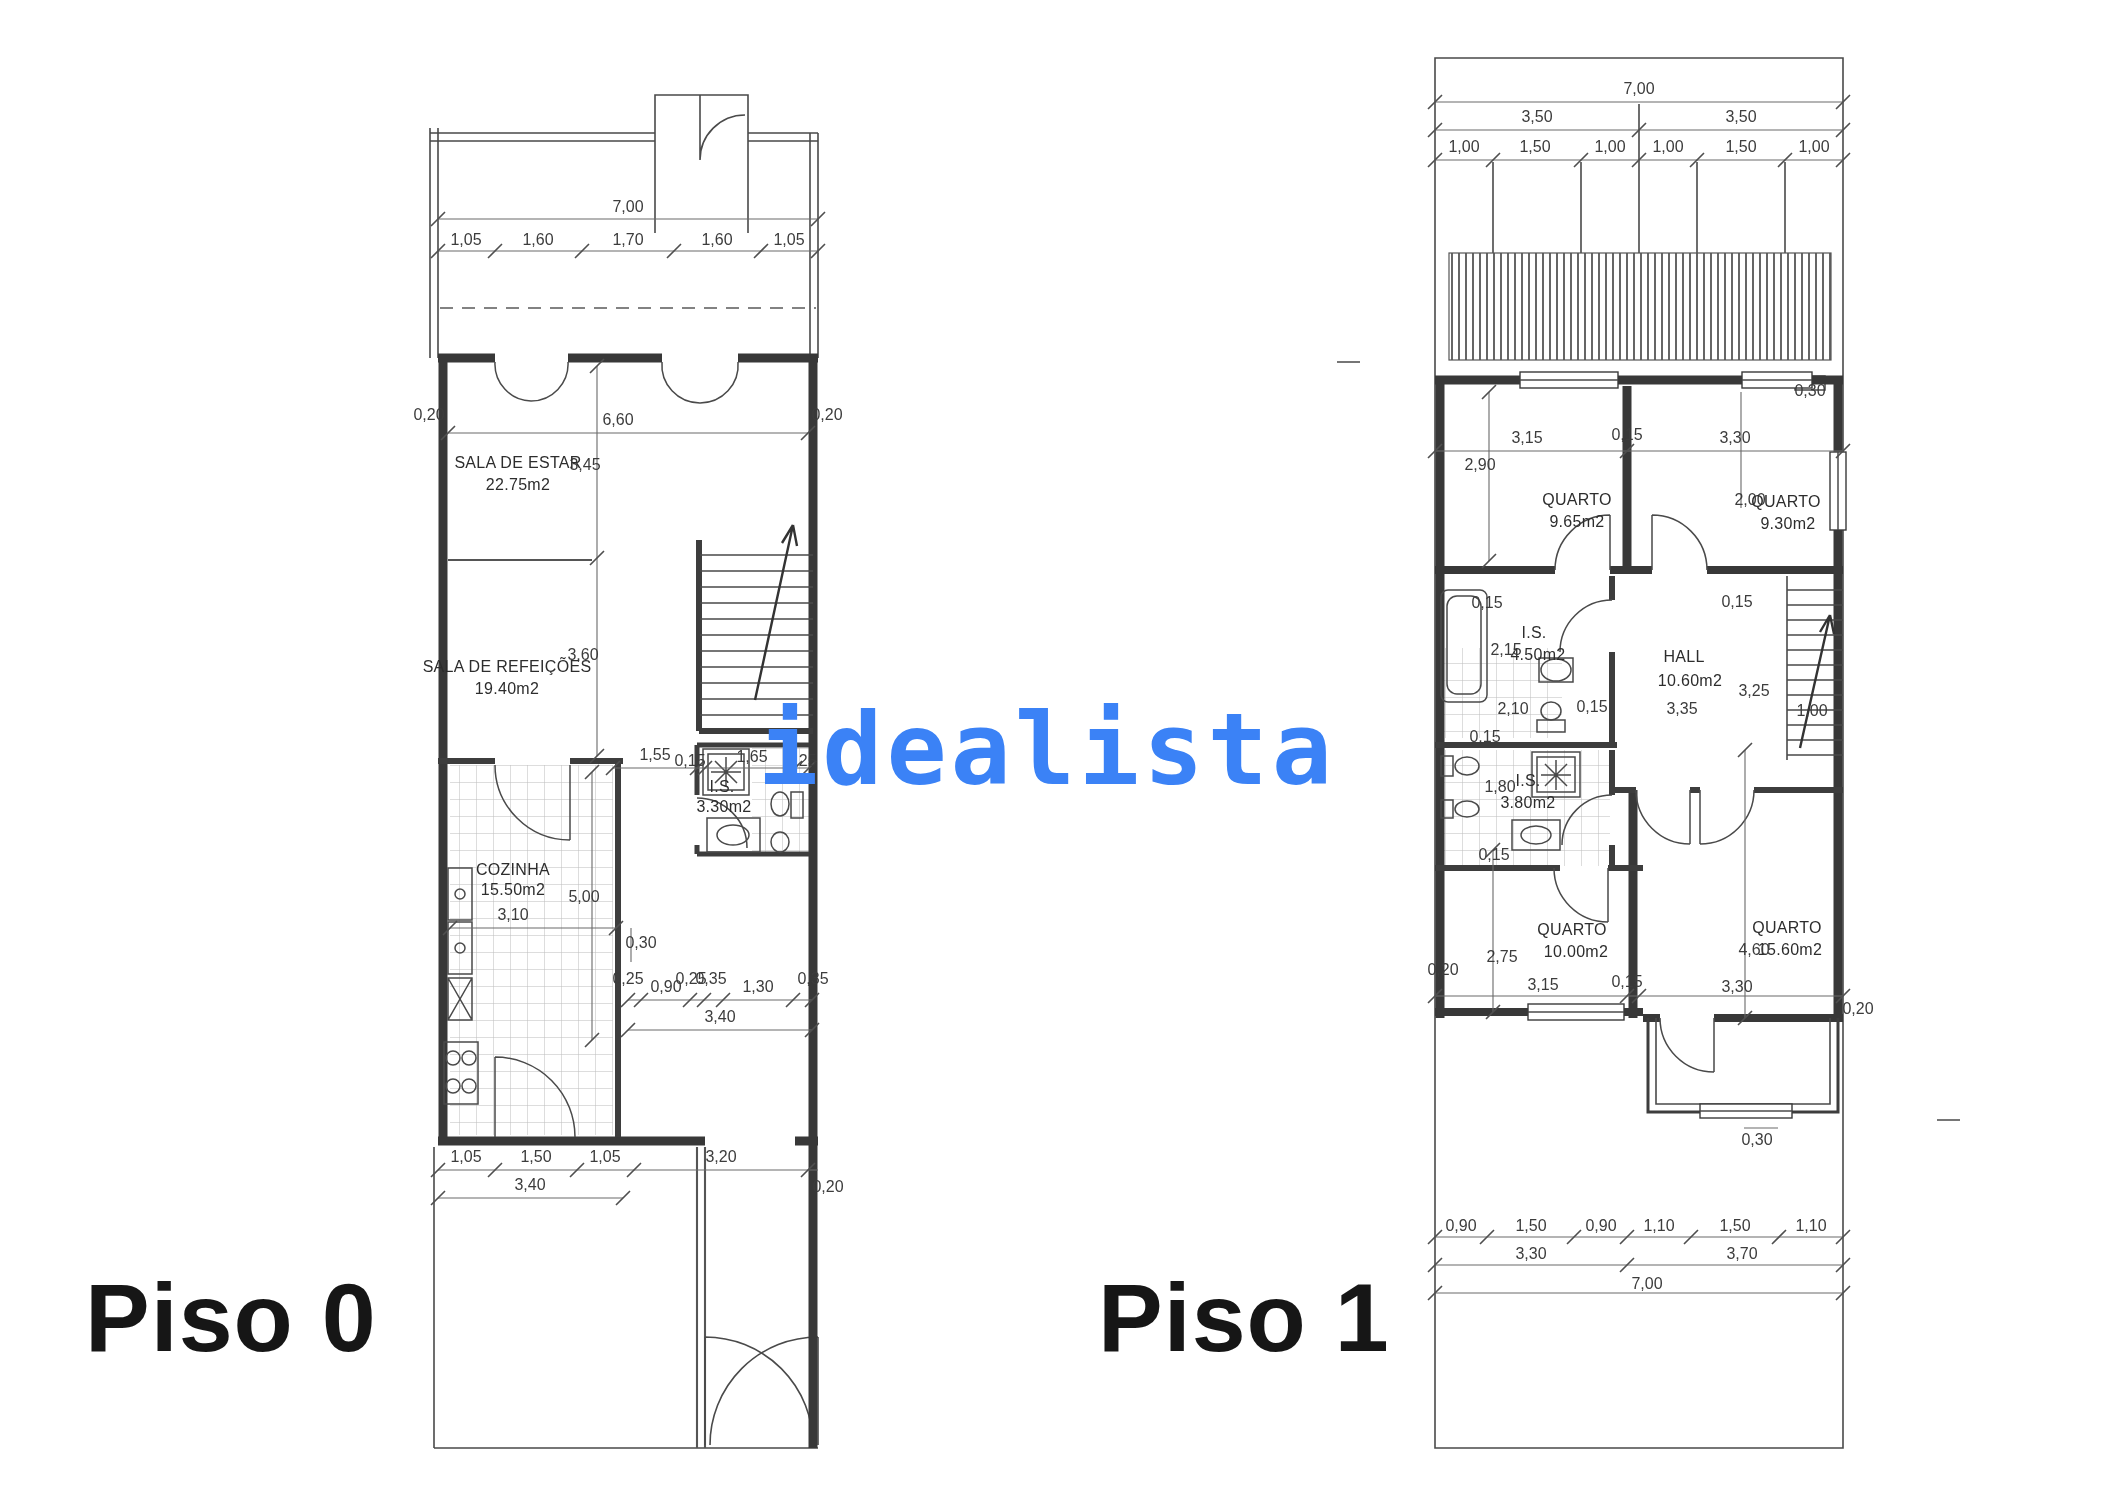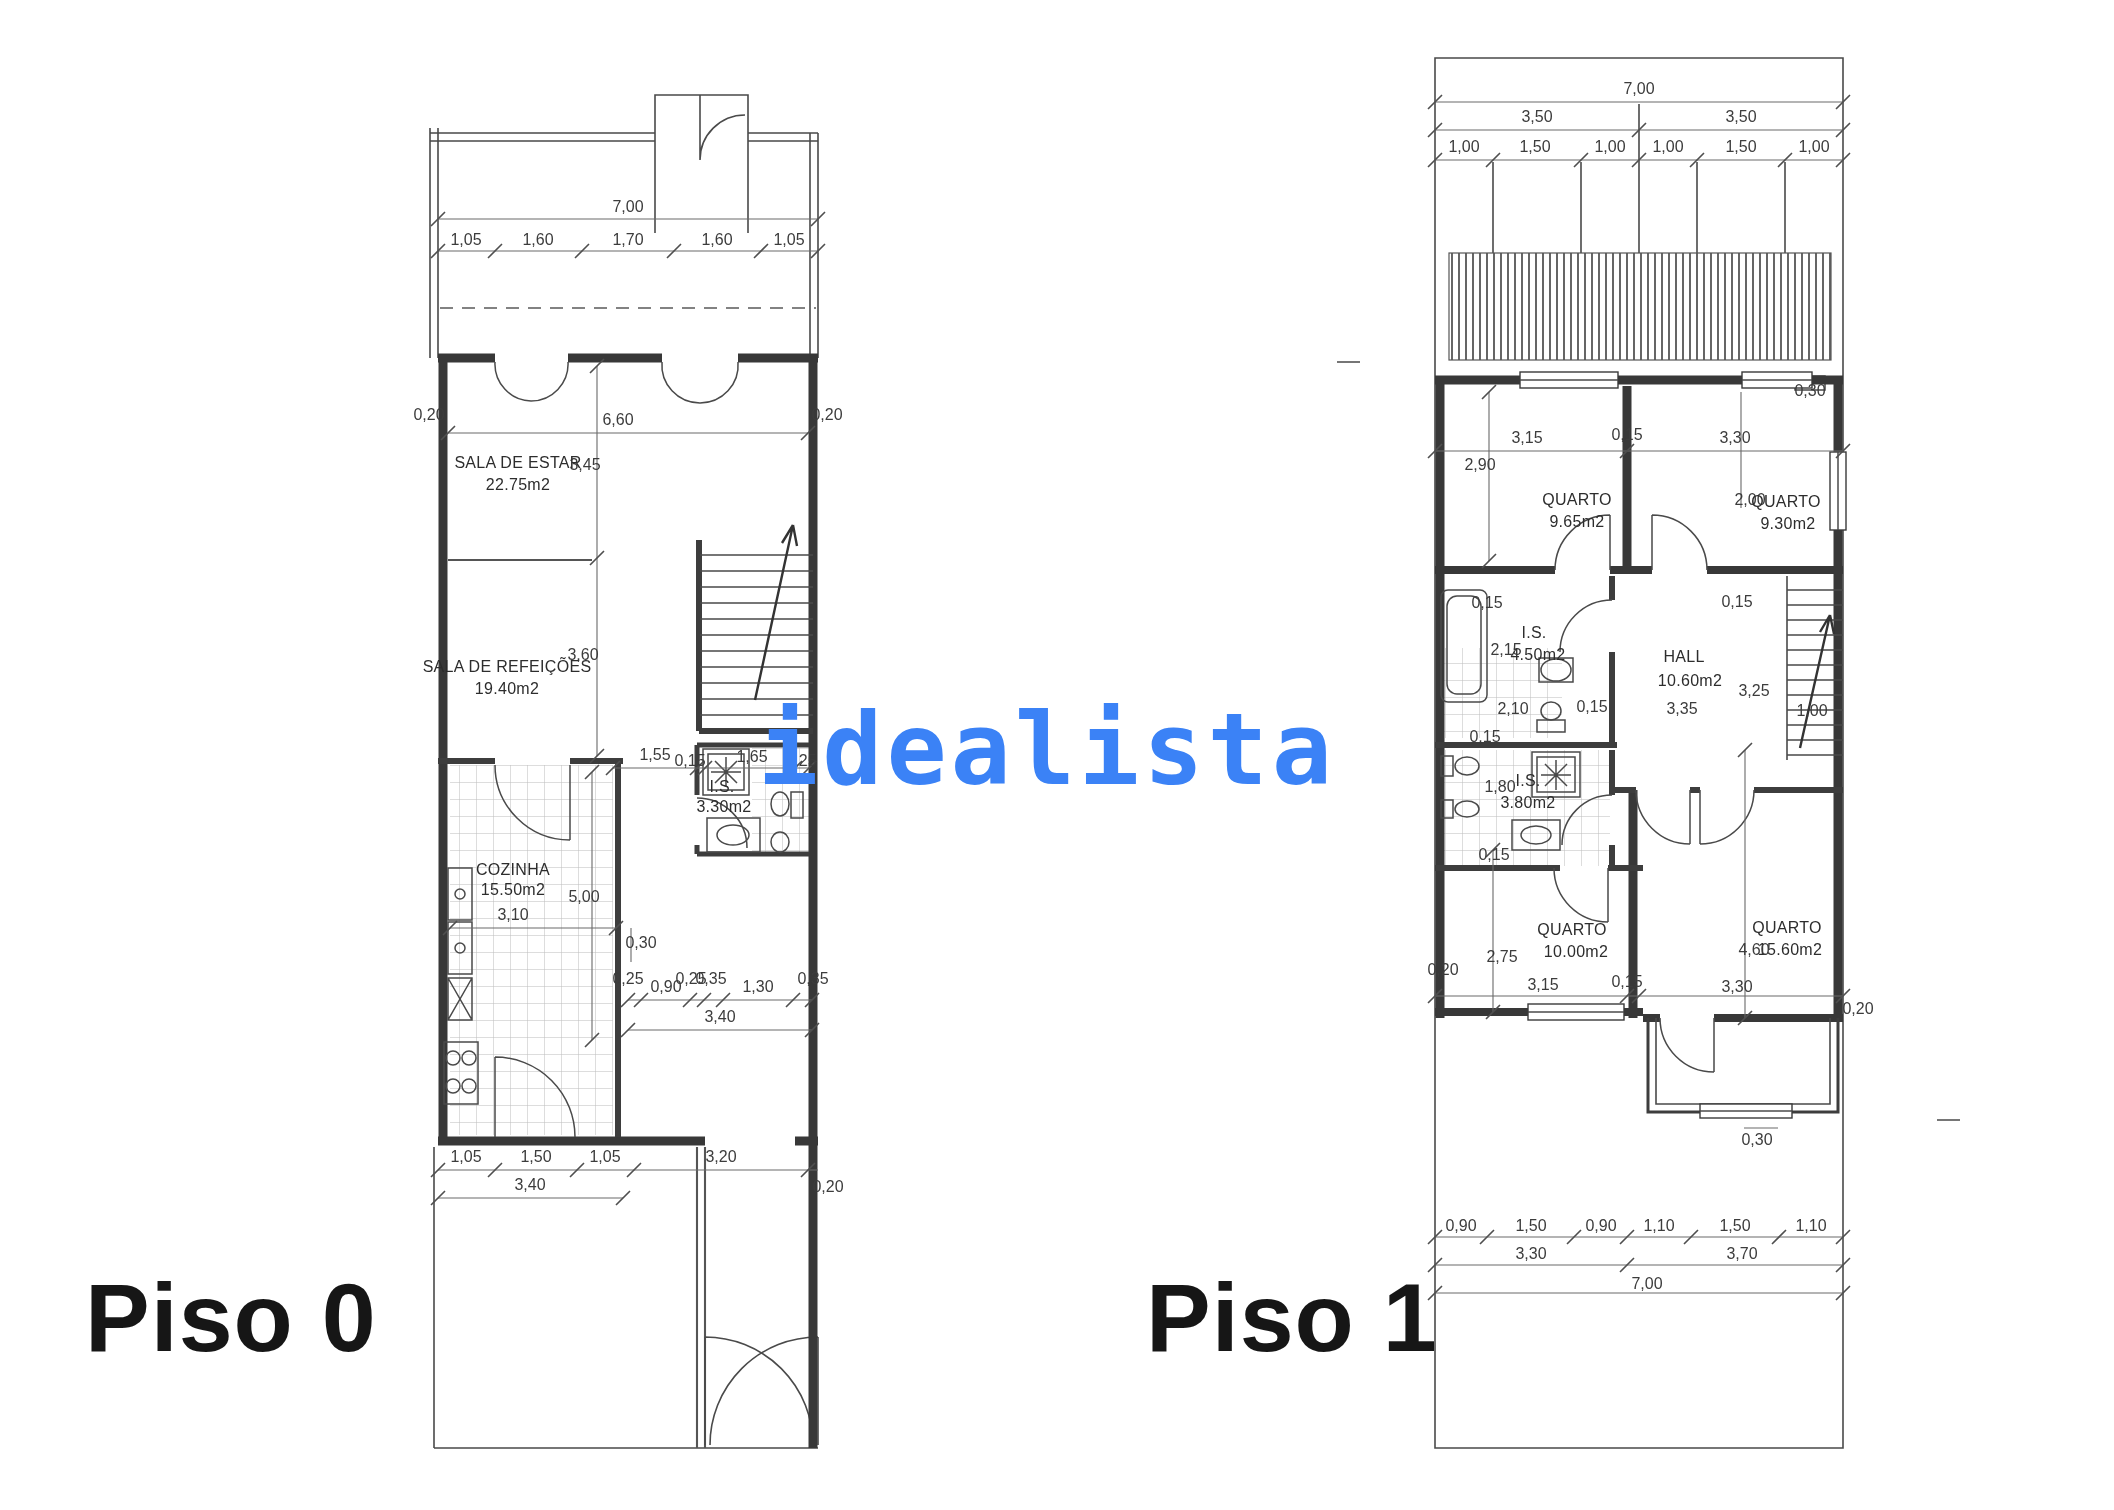--- a/index.html
+++ b/index.html
@@ -20,21 +20,21 @@
   .win{fill:#ffffff;stroke:#3a3a3a;stroke-width:1.4;}
   .arrow{stroke:#333;stroke-width:2.4;fill:none;}
   text.ann{fill:#3c3c3c;text-anchor:middle;}
   text.dim{font-size:16px;}
   text.room{font-size:16px;fill:#2d2d2d;letter-spacing:.3px;}
   .watermark{position:absolute;left:758px;top:700px;font-family:"DejaVu Sans Mono","DejaVu Sans",monospace;
              font-weight:bold;font-size:100px;color:#3b82f6;letter-spacing:4px;line-height:1;}
   .floor-label{position:absolute;font-weight:bold;font-size:97px;color:#161616;letter-spacing:1px;
                font-family:"Liberation Sans",sans-serif;}
   #label-piso0{left:85px;top:1262px;}
-  #label-piso1{left:1098px;top:1262px;margin-left:48px;}
+  #label-piso1{left:1098px;top:1262px;}
 </style>
 </head>
 <body>
 
 <div id="canvas">
 
   <svg id="plan0" style="left:410px;top:85px;" width="450" height="1380" viewBox="410 85 450 1380">
     <defs>
       <pattern id="tile" width="17" height="17" patternUnits="userSpaceOnUse">
         <path d="M17 0 H0 V17" fill="none" stroke="#bcbcbc" stroke-width="1"></path>

